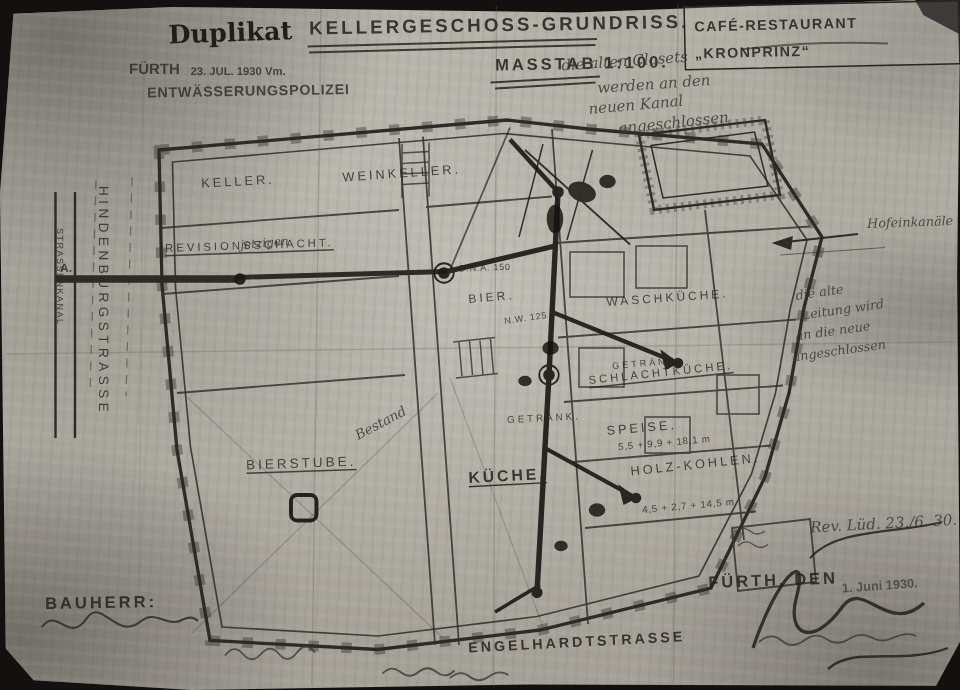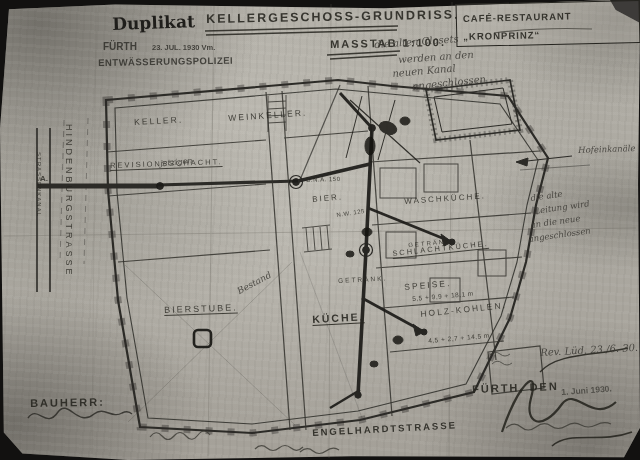--- a/index.html
+++ b/index.html
@@ -179,22 +179,22 @@
     </g>
     <g stroke="#26251f" fill="none" opacity=".88">
       <path d="M502,432 C518,384 540,364 531,398 C524,424 542,432 562,404 C576,386 592,424 616,402" stroke-width="2.2"></path>
       <path d="M540,372 C558,352 596,356 628,348" stroke-width="1.4"></path>
       <path d="M552,446 C570,430 600,444 632,432" stroke-width="1.6"></path>
     </g>
   </svg>
 
   <span class="t frak" style="left:112px;top:16px;font-size:17px;transform:rotate(-2deg);">Duplikat</span>
 
-  <span class="t stampy" style="left:103px;top:42px;font-size:10px;text-align:right;">FÜRTH</span>
-  <span class="t stampy" style="left:152px;top:44px;font-size:7.5px;">23. JUL. 1930 Vm.</span>
+  <span class="t stampy" style="left:86px;top:42px;font-size:10px;text-align:right;">FÜRTH</span>
+  <span class="t stampy" style="left:127px;top:44px;font-size:7.5px;">23. JUL. 1930 Vm.</span>
   <span class="t stampy" style="left:98px;top:58px;font-size:9.5px;transform:rotate(-1deg);letter-spacing:.5px;">ENTWÄSSERUNGSPOLIZEI</span>
 
   <span class="t draft" style="left:206px;top:13px;font-size:12.5px;transform:rotate(-1deg);">KELLERGESCHOSS-GRUNDRISS.</span>
   <span class="t draft" style="left:330px;top:39px;font-size:11px;transform:rotate(-1deg);">MASSTAB 1:100.</span>
 
   <div class="box" style="left:456px;top:2px;transform:rotate(-1.3deg);">
     <span class="draft" style="font-size:9.5px;letter-spacing:1px;">CAFÉ-RESTAURANT „KRONPRINZ“</span>
   </div>
 
   <span class="t hand" style="left:374px;top:40px;font-size:10px;transform:rotate(-4deg);">die alten Closets</span>

